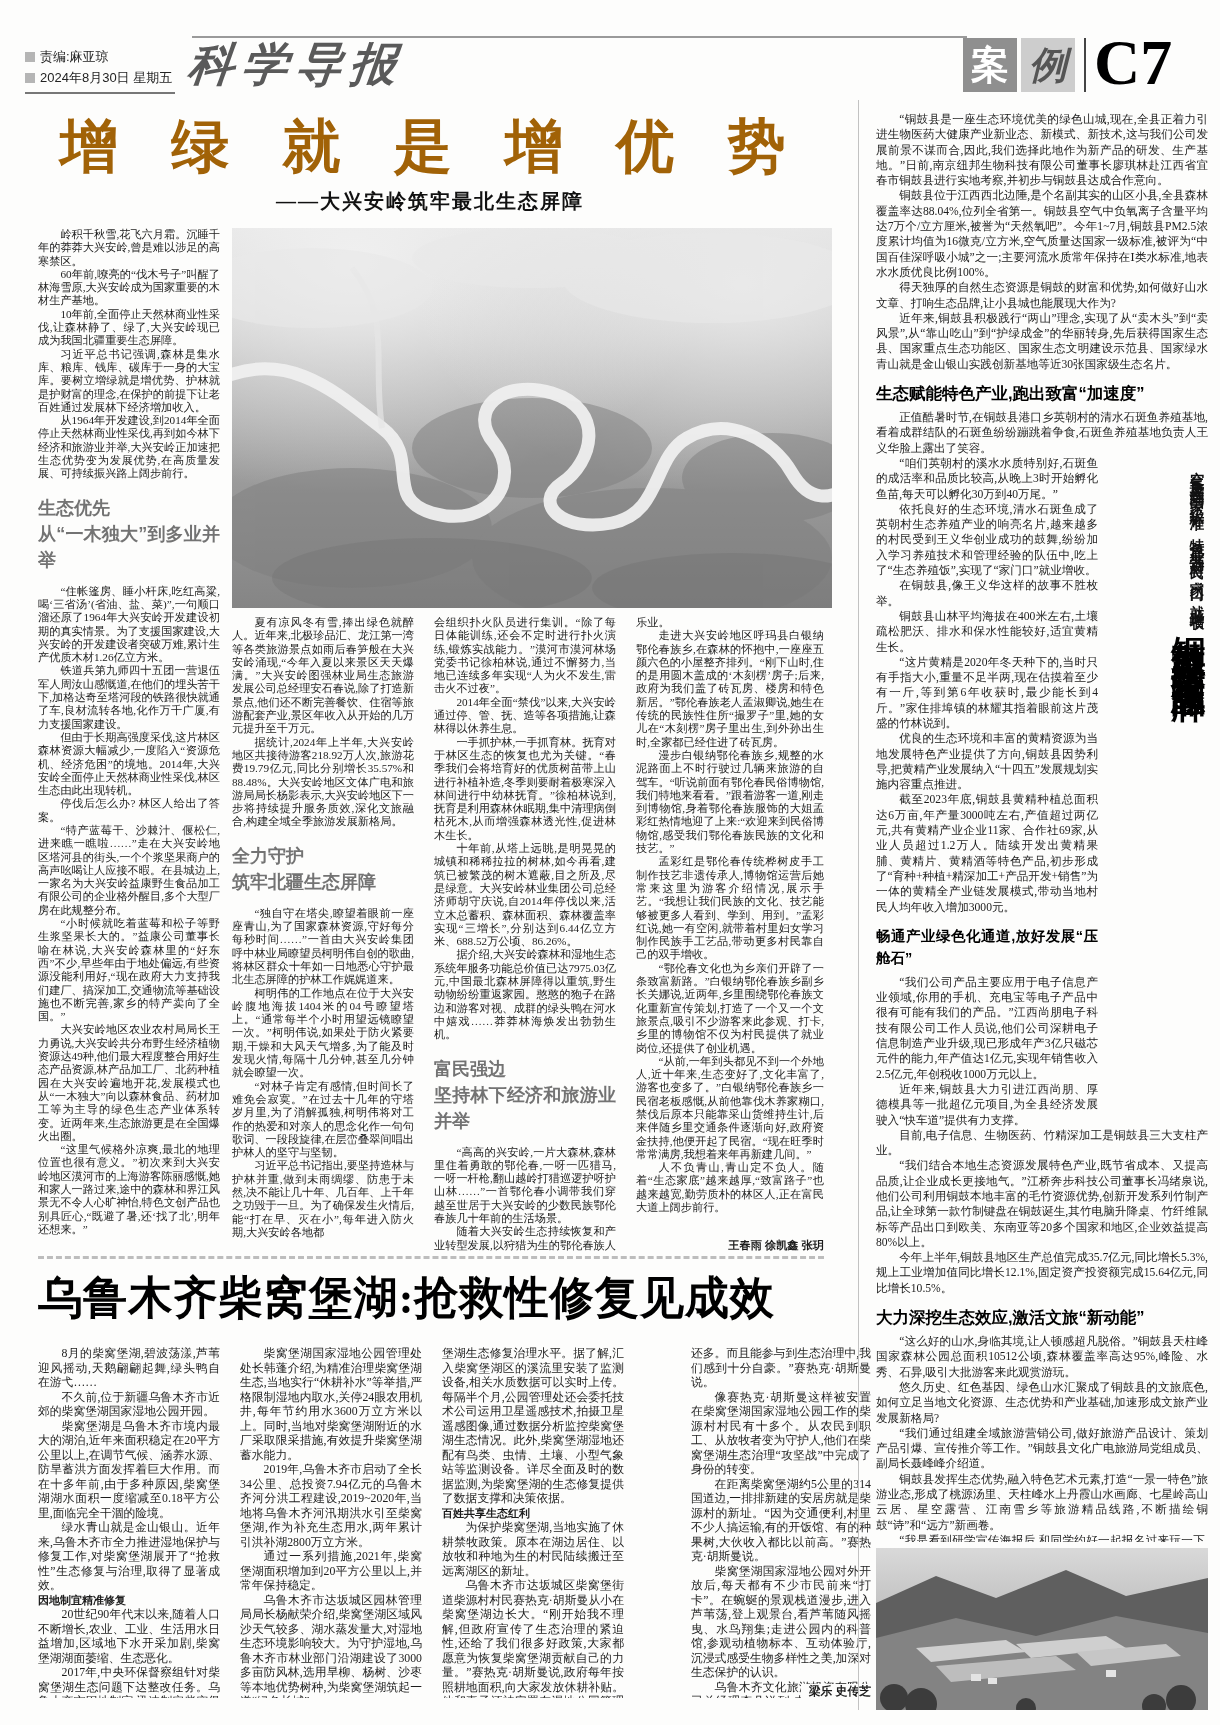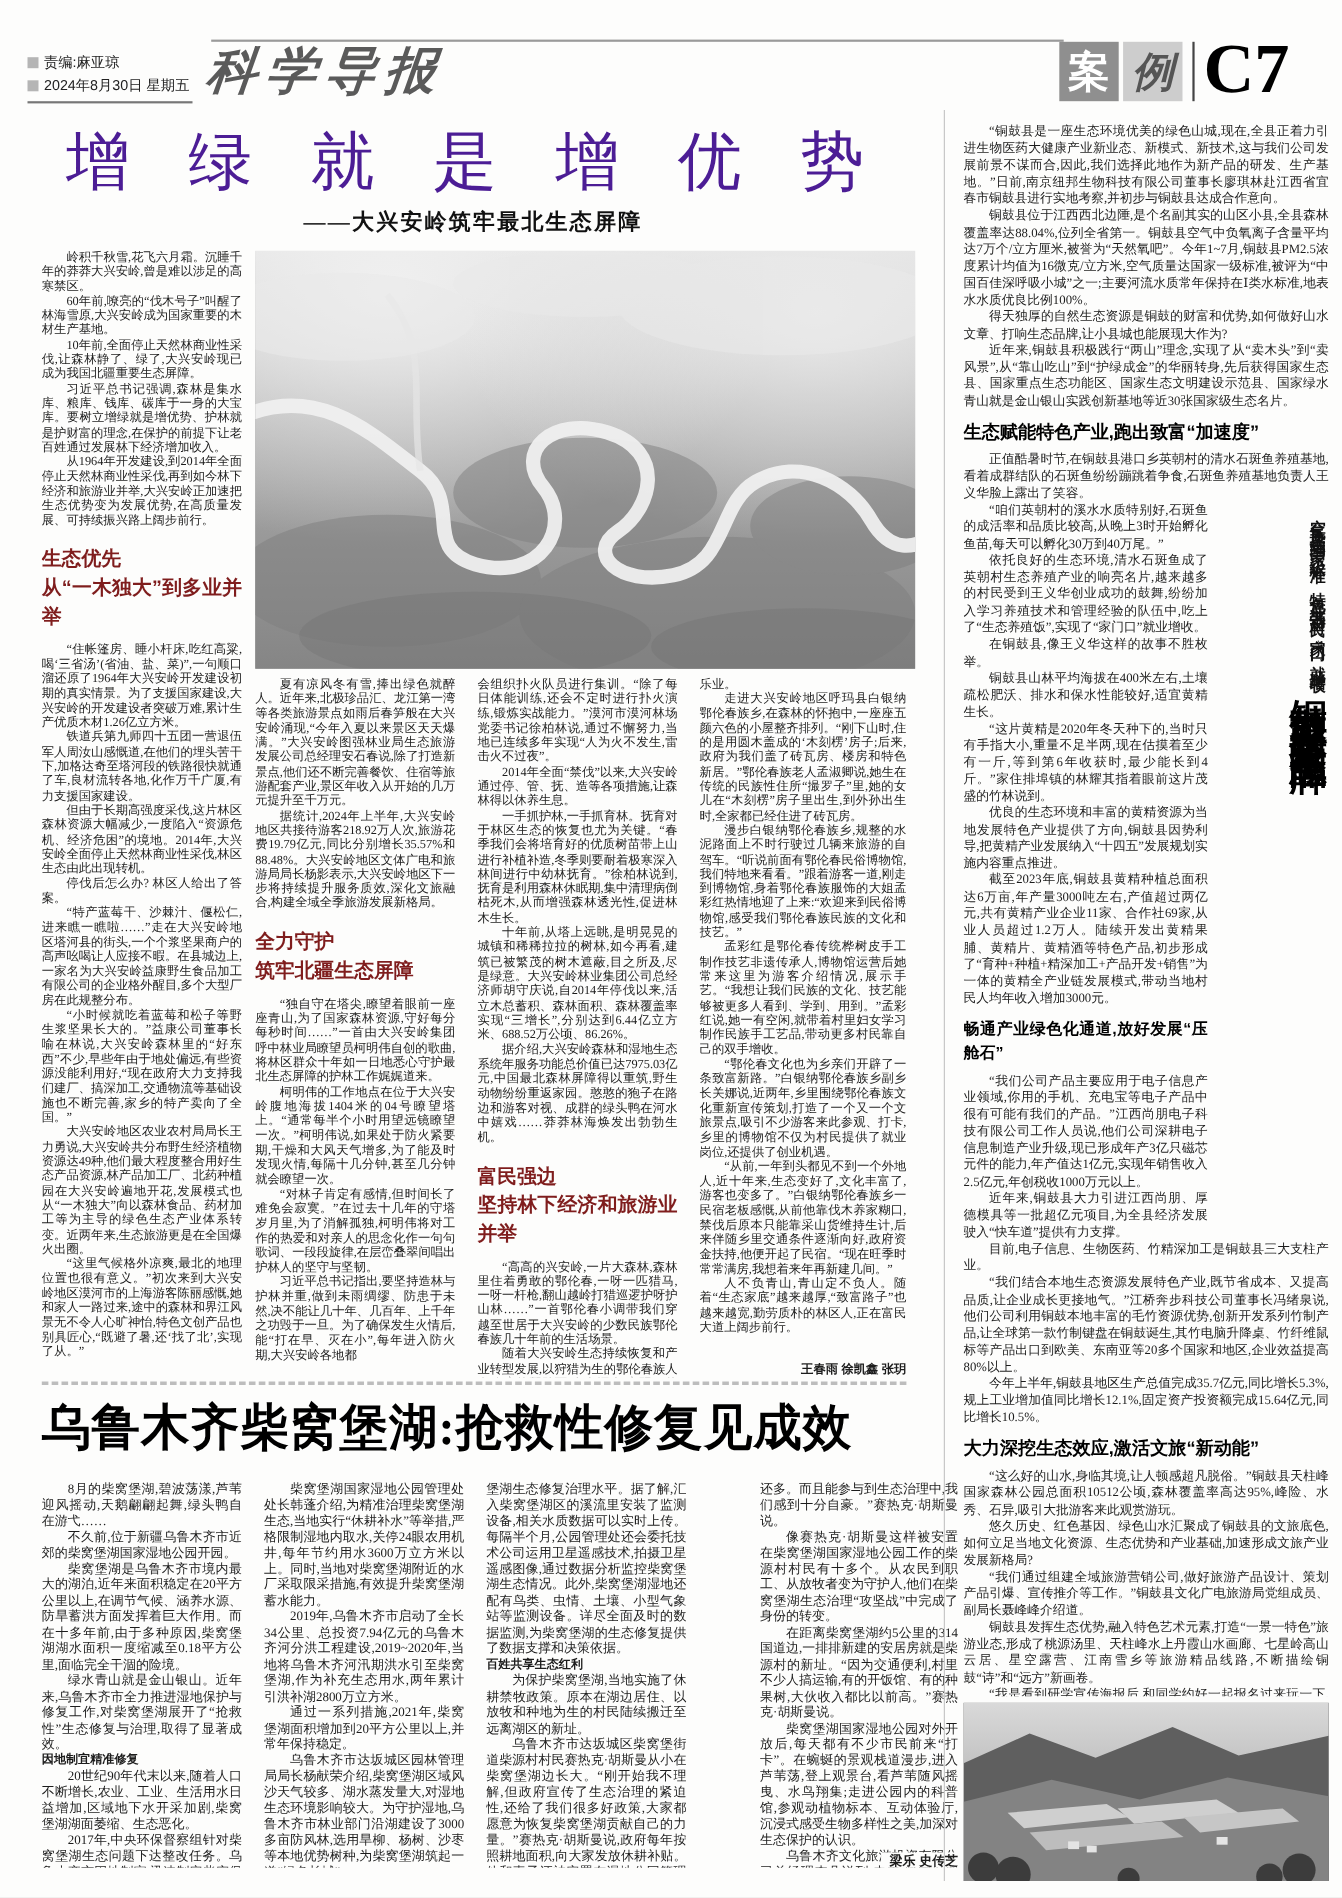--- a/index.html
+++ b/index.html
@@ -15,27 +15,27 @@
   .masthead{left:188px;top:34px;font-size:46px;font-weight:bold;font-style:italic;color:#5a5a5a;
             letter-spacing:8px;transform:skewX(-6deg);font-family:"DejaVu Serif",serif;}
   .badge{width:54px;height:54px;top:38px;display:flex;align-items:center;justify-content:center;
          font-size:38px;font-weight:bold;}
   .badge-an{left:963px;background:#8f8f8f;color:#fff;}
   .badge-li{left:1021px;background:#cdcdcd;color:#555;font-style:italic;}
   .badge-sep{left:1084px;top:38px;width:2px;height:54px;background:#444;}
   .pageno{left:1094px;top:26px;font-size:64px;font-weight:bold;color:#000;font-family:"Liberation Serif",serif;}
   
   .lead-head{left:60px;top:108px;width:740px;text-align:right;font-family:"Liberation Sans","DejaVu Sans",sans-serif;
-             font-weight:400;font-size:58px;letter-spacing:0.32em;color:#4c1d95;white-space:nowrap;}
+             font-weight:700;font-size:58px;letter-spacing:0.32em;color:#a16207;white-space:nowrap;}
   .lead-deck{left:60px;top:188px;width:740px;text-align:center;font-size:20px;font-weight:600;
              letter-spacing:2px;color:#111;}
   .bodycol{font-size:11.2px;line-height:13.3px;text-align:justify;overflow:hidden;}
   .bodycol p{margin:0;text-indent:2em;}
   .colsub{font-family:"Liberation Sans",sans-serif;font-weight:bold;font-size:18px;line-height:26px;
-          margin:14px 0 12px 0;color:#7f1d1d;}
+          margin:14px 0 12px 0;color:#737373;}
   .lead-col1{left:38px;top:228px;width:182px;height:1024px;}
   .lead-photo{left:232px;top:228px;width:600px;height:380px;background:linear-gradient(180deg,#e3e3e3 0%,#c2c2c2 30%,#9f9f9f 70%,#8d8d8d 100%);overflow:hidden;}
   .lead-col2{left:232px;top:616px;width:182px;height:636px;}
   .lead-col3{left:434px;top:616px;width:182px;height:636px;}
   .lead-col4{left:636px;top:616px;width:188px;height:636px;}
   .byline-pin{position:absolute;right:0;bottom:0;background:#fdfdfc;font-weight:bold;
               font-family:"Liberation Sans",sans-serif;padding-left:8px;}
   
   .mid-divider{left:38px;top:1256px;width:786px;border-top:3px dashed #bdbdbd;}
   .bot-head{left:38px;top:1268px;width:786px;font-weight:900;font-size:45px;letter-spacing:1px;
@@ -133,21 +133,21 @@
       <div>生态优先</div>
       <div>从“一木独大”到多业并举</div>
     </div>
     <p>“住帐篷房、睡小杆床,吃红高粱,喝‘三省汤’(省油、盐、菜)”,一句顺口溜还原了1964年大兴安岭开发建设初期的真实情景。为了支援国家建设,大兴安岭的开发建设者突破万难,累计生产优质木材1.26亿立方米。</p>
     <p>铁道兵第九师四十五团一营退伍军人周汝山感慨道,在他们的埋头苦干下,加格达奇至塔河段的铁路很快就通了车,良材流转各地,化作万千广厦,有力支援国家建设。</p>
     <p>但由于长期高强度采伐,这片林区森林资源大幅减少,一度陷入“资源危机、经济危困”的境地。2014年,大兴安岭全面停止天然林商业性采伐,林区生态由此出现转机。</p>
     <p>停伐后怎么办? 林区人给出了答案。</p>
     <p>“特产蓝莓干、沙棘汁、偃松仁,进来瞧一瞧啦……”走在大兴安岭地区塔河县的街头,一个个浆坚果商户的高声吆喝让人应接不暇。在县城边上,一家名为大兴安岭益康野生食品加工有限公司的企业格外醒目,多个大型厂房在此规整分布。</p>
     <p>“小时候就吃着蓝莓和松子等野生浆坚果长大的。”益康公司董事长喻在林说,大兴安岭森林里的“好东西”不少,早些年由于地处偏远,有些资源没能利用好,“现在政府大力支持我们建厂、搞深加工,交通物流等基础设施也不断完善,家乡的特产卖向了全国。”</p>
     <p>大兴安岭地区农业农村局局长王力勇说,大兴安岭共分布野生经济植物资源达49种,他们最大程度整合用好生态产品资源,林产品加工厂、北药种植园在大兴安岭遍地开花,发展模式也从“一木独大”向以森林食品、药材加工等为主导的绿色生态产业体系转变。近两年来,生态旅游更是在全国爆火出圈。</p>
-    <p>“这里气候格外凉爽,最北的地理位置也很有意义。”初次来到大兴安岭地区漠河市的上海游客陈丽感慨,她和家人一路过来,途中的森林和界江风景无不令人心旷神怡,特色文创产品也别具匠心,“既避了暑,还‘找了北’,实现了从。”</p>
+    <p>“这里气候格外凉爽,最北的地理位置也很有意义。”初次来到大兴安岭地区漠河市的上海游客陈丽感慨,她和家人一路过来,途中的森林和界江风景无不令人心旷神怡,特色文创产品也别具匠心,“既避了暑,还‘找了北’,明年还想来。”</p>
   </div>
 
   <div class="abs bodycol lead-col2">
     <p>夏有凉风冬有雪,捧出绿色就醉人。近年来,北极珍品汇、龙江第一湾等各类旅游景点如雨后春笋般在大兴安岭涌现,“今年入夏以来景区天天爆满。”大兴安岭图强林业局生态旅游发展公司总经理安石春说,除了打造新景点,他们还不断完善餐饮、住宿等旅游配套产业,景区年收入从开始的几万元提升至千万元。</p>
     <p>据统计,2024年上半年,大兴安岭地区共接待游客218.92万人次,旅游花费19.79亿元,同比分别增长35.57%和88.48%。大兴安岭地区文体广电和旅游局局长杨影表示,大兴安岭地区下一步将持续提升服务质效,深化文旅融合,构建全域全季旅游发展新格局。</p>
     <div class="colsub">
       <div>全力守护</div>
       <div>筑牢北疆生态屏障</div>
     </div>
     <p>“独自守在塔尖,瞭望着眼前一座座青山,为了国家森林资源,守好每分每秒时间……”一首由大兴安岭集团呼中林业局瞭望员柯明伟自创的歌曲,将林区群众十年如一日地悉心守护最北生态屏障的护林工作娓娓道来。</p>

